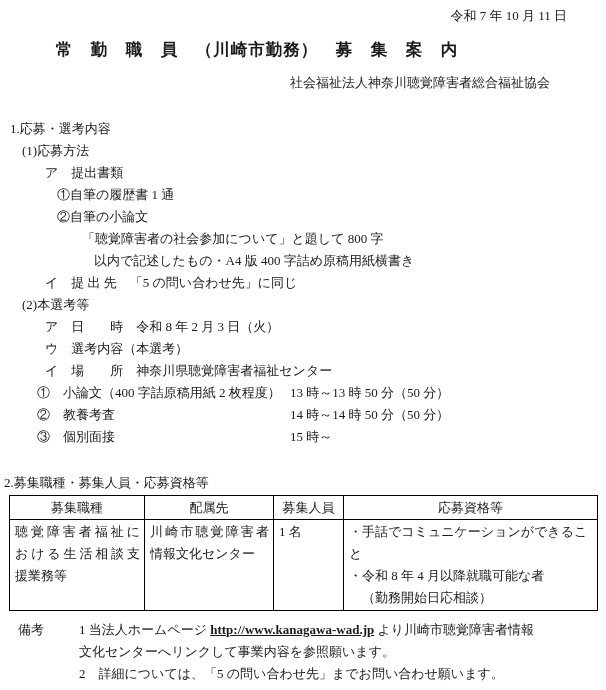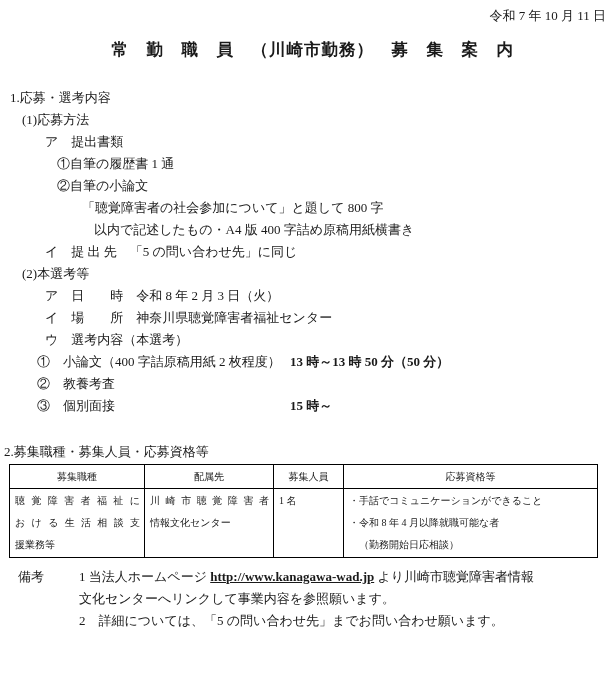--- a/index.html
+++ b/index.html
@@ -3,46 +3,46 @@
 <meta charset="utf-8">
 <style>
   html,body { margin:0; padding:0; }
   body {
     width:606px; height:690px; background:#ffffff; color:#1a1a1a;
     font-family:"Liberation Serif","DejaVu Serif",serif;
     font-size:13px; overflow:hidden;
   }
   .page { position:relative; width:606px; height:690px; background:#fff; }
 
-  .date-line { padding-top:7px; text-align:right; line-height:18px; }
+  .date-line { padding-top:7px; padding-right:39px; text-align:right; line-height:18px; }
   .doc-title {
-    margin-top:14px; padding-right:92px; text-align:right;
+    margin-top:14px; padding-right:92px; text-align:center;
     font-weight:bold; font-size:16.5px; line-height:22px; letter-spacing:1px;
   }
   .org-line { margin-top:13px; padding-right:56px; text-align:right; line-height:18px; }
 
   .body-block { margin-top:26px; }
   .ln { line-height:22px; white-space:pre-wrap; }
   .ml10 { margin-left:10px; }
   .ml22 { margin-left:22px; }
   .ml45 { margin-left:45px; }
   .ml57 { margin-left:57px; }
   .ml82 { margin-left:82px; }
   .ml94 { margin-left:94px; }
   .ml37 { margin-left:37px; }
 
   .sched-row { display:flex; }
   .sched-label { width:253px; flex:none; white-space:pre-wrap; }
-  .sched-time  { white-space:pre-wrap;font-weight:bold; }
+  .sched-time  { white-space:pre-wrap; }
 
   .sec2-heading { margin-top:26px; margin-left:4px; line-height:18px; }
 
   table.recruit {
     border-collapse:collapse; table-layout:fixed;
-    margin:3px 0 0 9px; font-size:10px;
+    margin:3px 0 0 9px; font-size:13px;
   }
   table.recruit th, table.recruit td { border:1px solid #000; }
   table.recruit th {
     font-weight:normal; text-align:center; height:23px; line-height:23px; padding:0;
   }
   table.recruit td { vertical-align:top; padding:1px 4px 1px 5px; }
   .cell-lines div { line-height:22px; white-space:pre-wrap; }
   .justify-cell div:not(:last-child) { text-align:justify; text-align-last:justify; }
   .headcount { text-align:left; line-height:22px; white-space:pre-wrap; }
 
@@ -51,41 +51,43 @@
   .notes-body { flex:1; }
   .url { font-weight:bold; text-decoration:underline; color:inherit; cursor:pointer; }
 </style>
 </head>
 <body>
 
 <div class="page">
 
   <div class="date-line">令和 7 年 10 月 11 日</div>
   <div class="doc-title">常　勤　職　員　（川崎市勤務）　募　集　案　内</div>
+  <div class="org-line">社会福祉法人神奈川聴覚障害者総合福祉協会</div>
 
   <div class="body-block">
     <div class="ln ml10">1.応募・選考内容</div>
     <div class="ln ml22">(1)応募方法</div>
     <div class="ln ml45">ア　提出書類</div>
     <div class="ln ml57">①自筆の履歴書 1 通</div>
     <div class="ln ml57">②自筆の小論文</div>
     <div class="ln ml82">「聴覚障害者の社会参加について」と題して 800 字</div>
     <div class="ln ml94">以内で記述したもの・A4 版 400 字詰め原稿用紙横書き</div>
     <div class="ln ml45">イ　提 出 先　「5 の問い合わせ先」に同じ</div>
     <div class="ln ml22">(2)本選考等</div>
     <div class="ln ml45">ア　日　　時　令和 8 年 2 月 3 日（火）</div>
+    <div class="ln ml45">ウ　選考内容（本選考）</div>
     <div class="ln ml45">イ　場　　所　神奈川県聴覚障害者福祉センター</div>
-    <div class="ln ml45">ウ　選考内容（本選考）</div>
 
     <div class="ln ml37 sched-row">
       <span class="sched-label">①　小論文（400 字詰原稿用紙 2 枚程度）</span>
       <span class="sched-time">13 時～13 時 50 分（50 分）</span>
     </div>
     <div class="ln ml37 sched-row">
       <span class="sched-label">②　教養考査</span>
+      <span class="sched-time">14 時～14 時 50 分（50 分）</span>
     </div>
     <div class="ln ml37 sched-row">
       <span class="sched-label">③　個別面接</span>
       <span class="sched-time">15 時～</span>
     </div>
   </div>
 
   <div class="ln sec2-heading">2.募集職種・募集人員・応募資格等</div>
 
   <table class="recruit">

